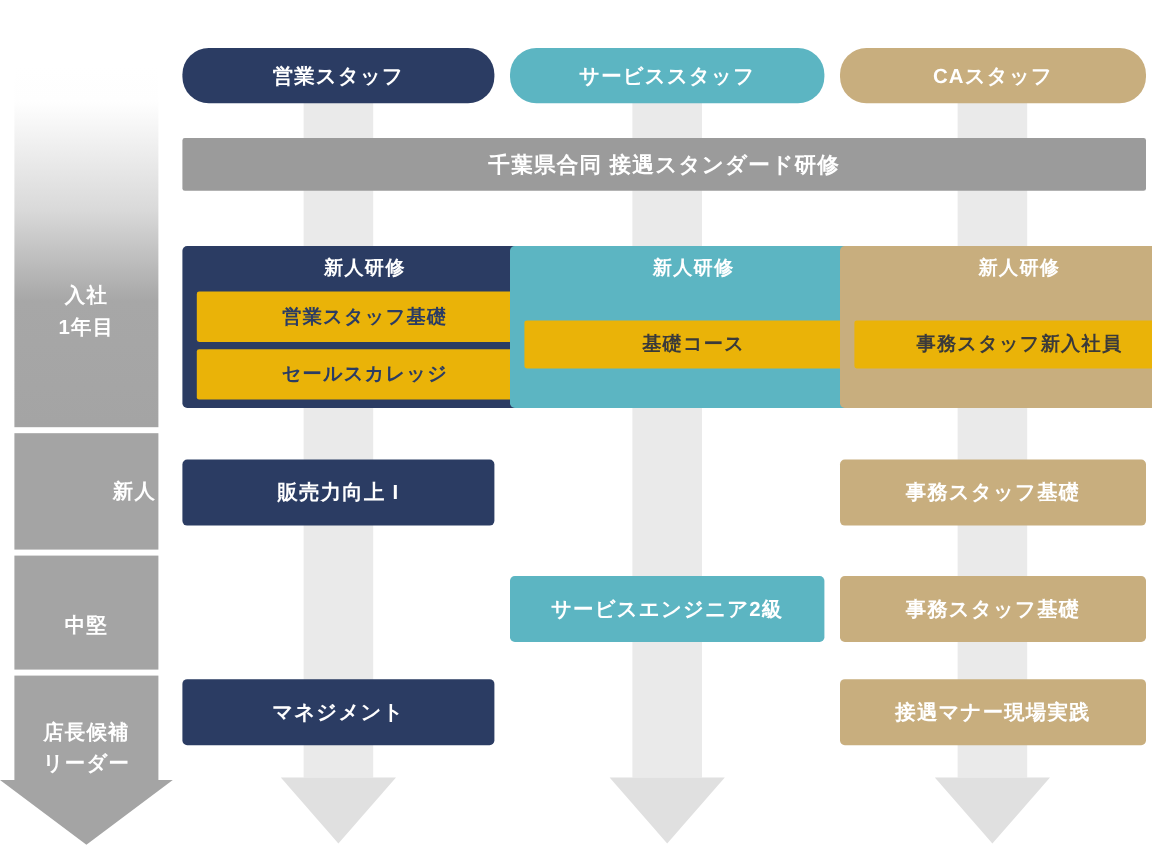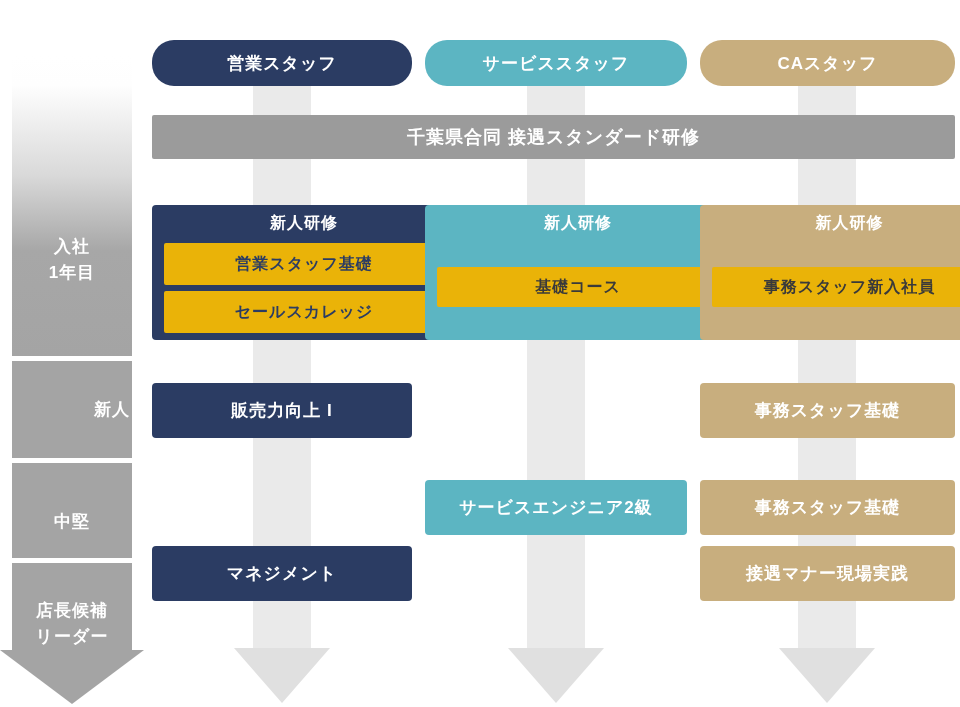--- a/index.html
+++ b/index.html
@@ -64,21 +64,21 @@
     display:flex;align-items:center;justify-content:center;
     font-size:16px;font-weight:bold;letter-spacing:1px;color:#3a3a3a;
   }
   .course-a{top:38px;} .course-b{top:86px;} .course-single{top:62px;height:40px;}
   .rookie-box.bg-navy .course{color:#2b3c63;}
   
   .level-box{
     position:absolute;height:55px;border-radius:4px;display:flex;align-items:center;
     justify-content:center;color:#ffffff;font-size:17px;font-weight:bold;letter-spacing:1px;
   }
-  .row2{top:383px;} .row3{top:480px;} .row4{top:546px;}
+  .row2{top:383px;} .row3{top:480px;} .row4{top:566px;}
 </style>
 </head>
 <body>
 
 <div class="canvas">
 
   <div class="flow-band band-c1"></div>
   <div class="flow-band band-c2"></div>
   <div class="flow-band band-c3"></div>
   <div class="flow-arrowhead fa-c1"></div>

